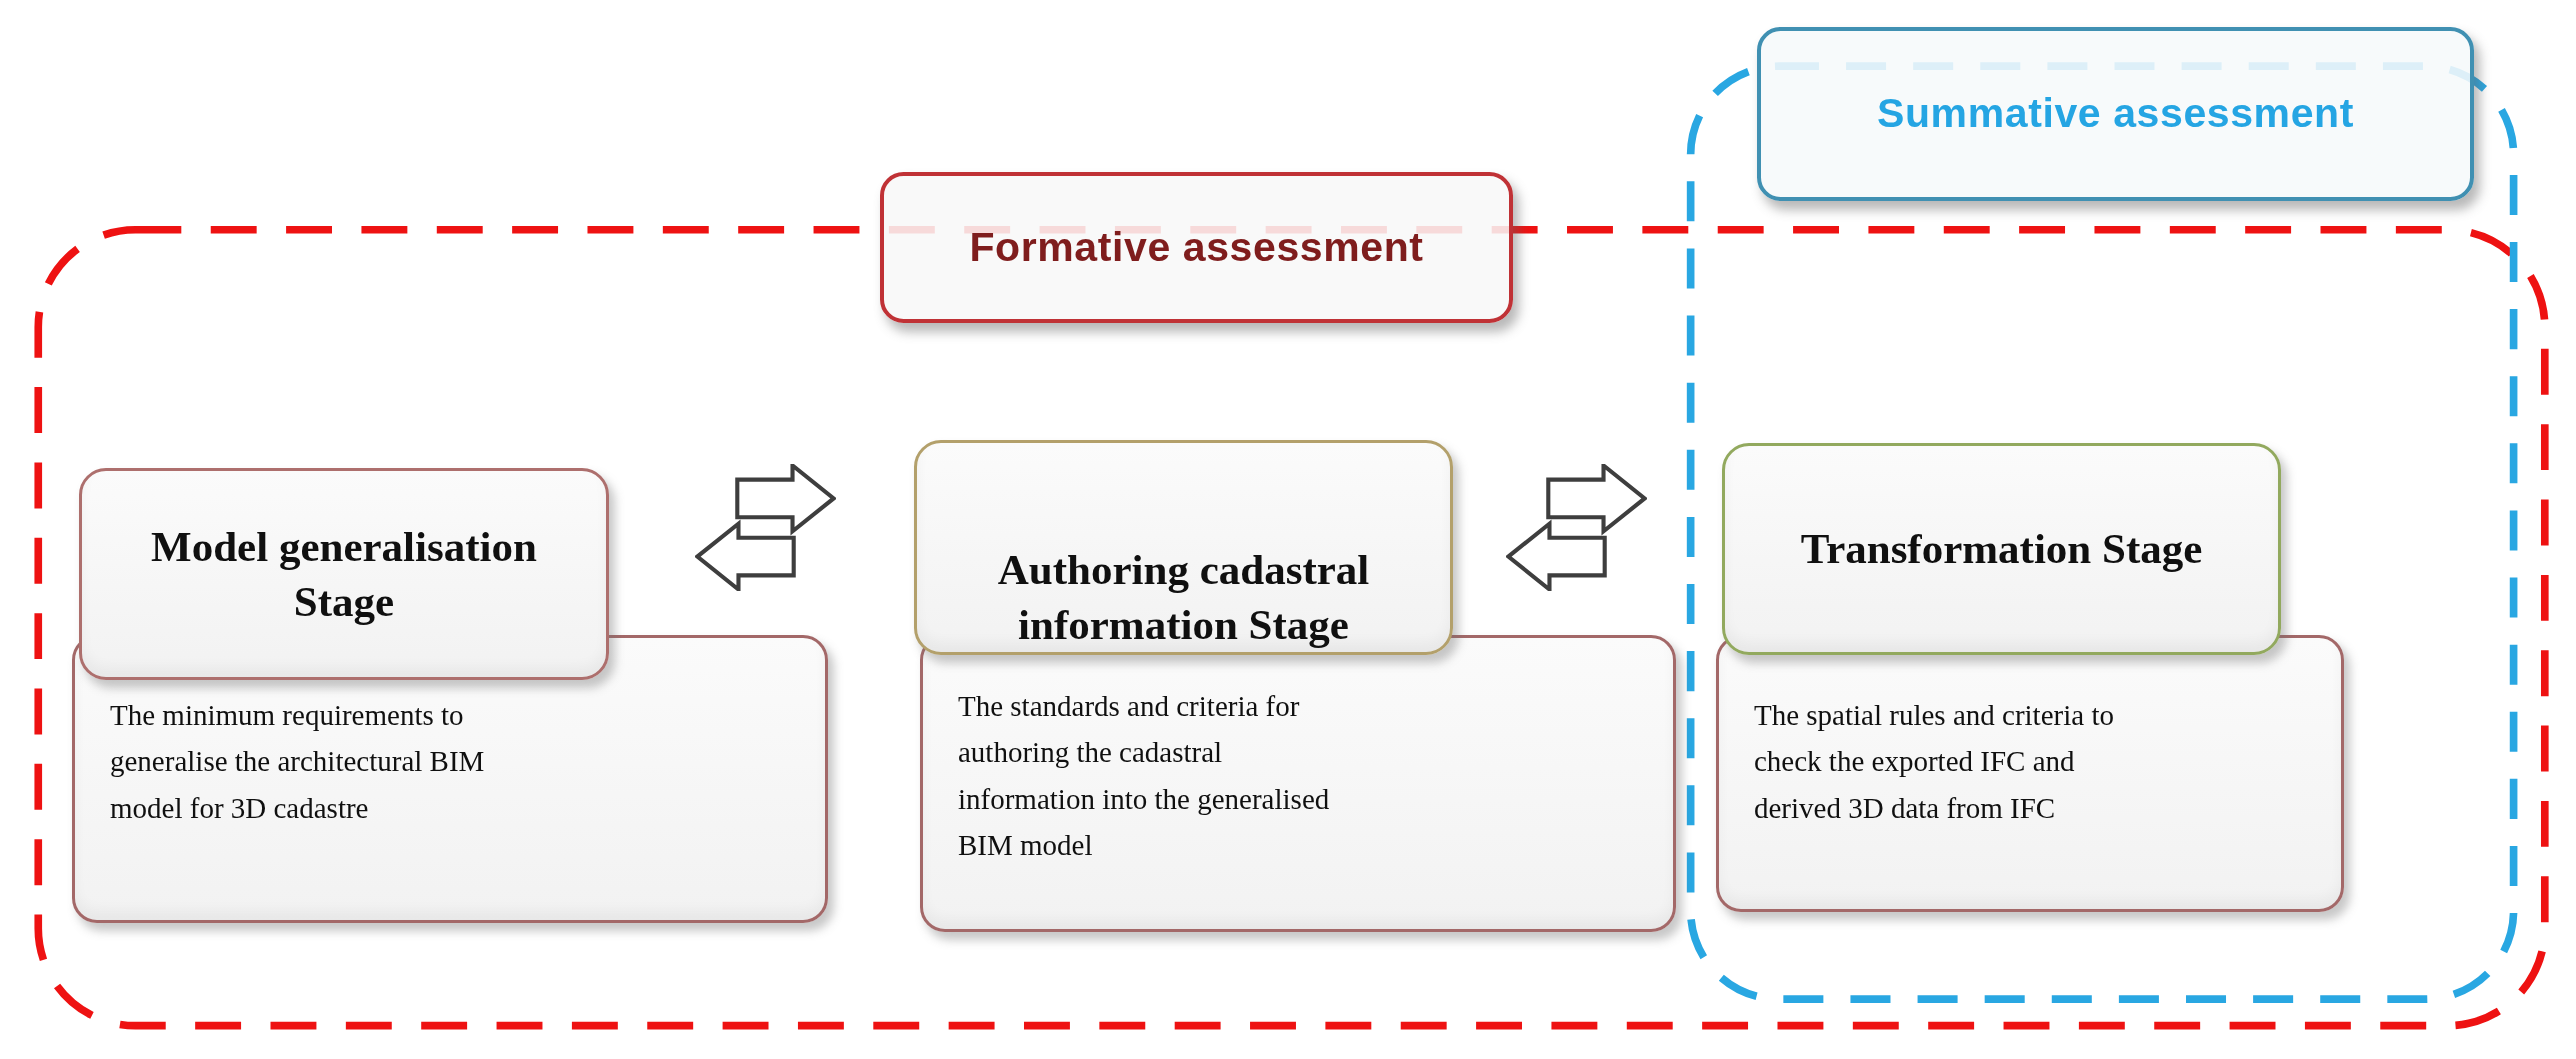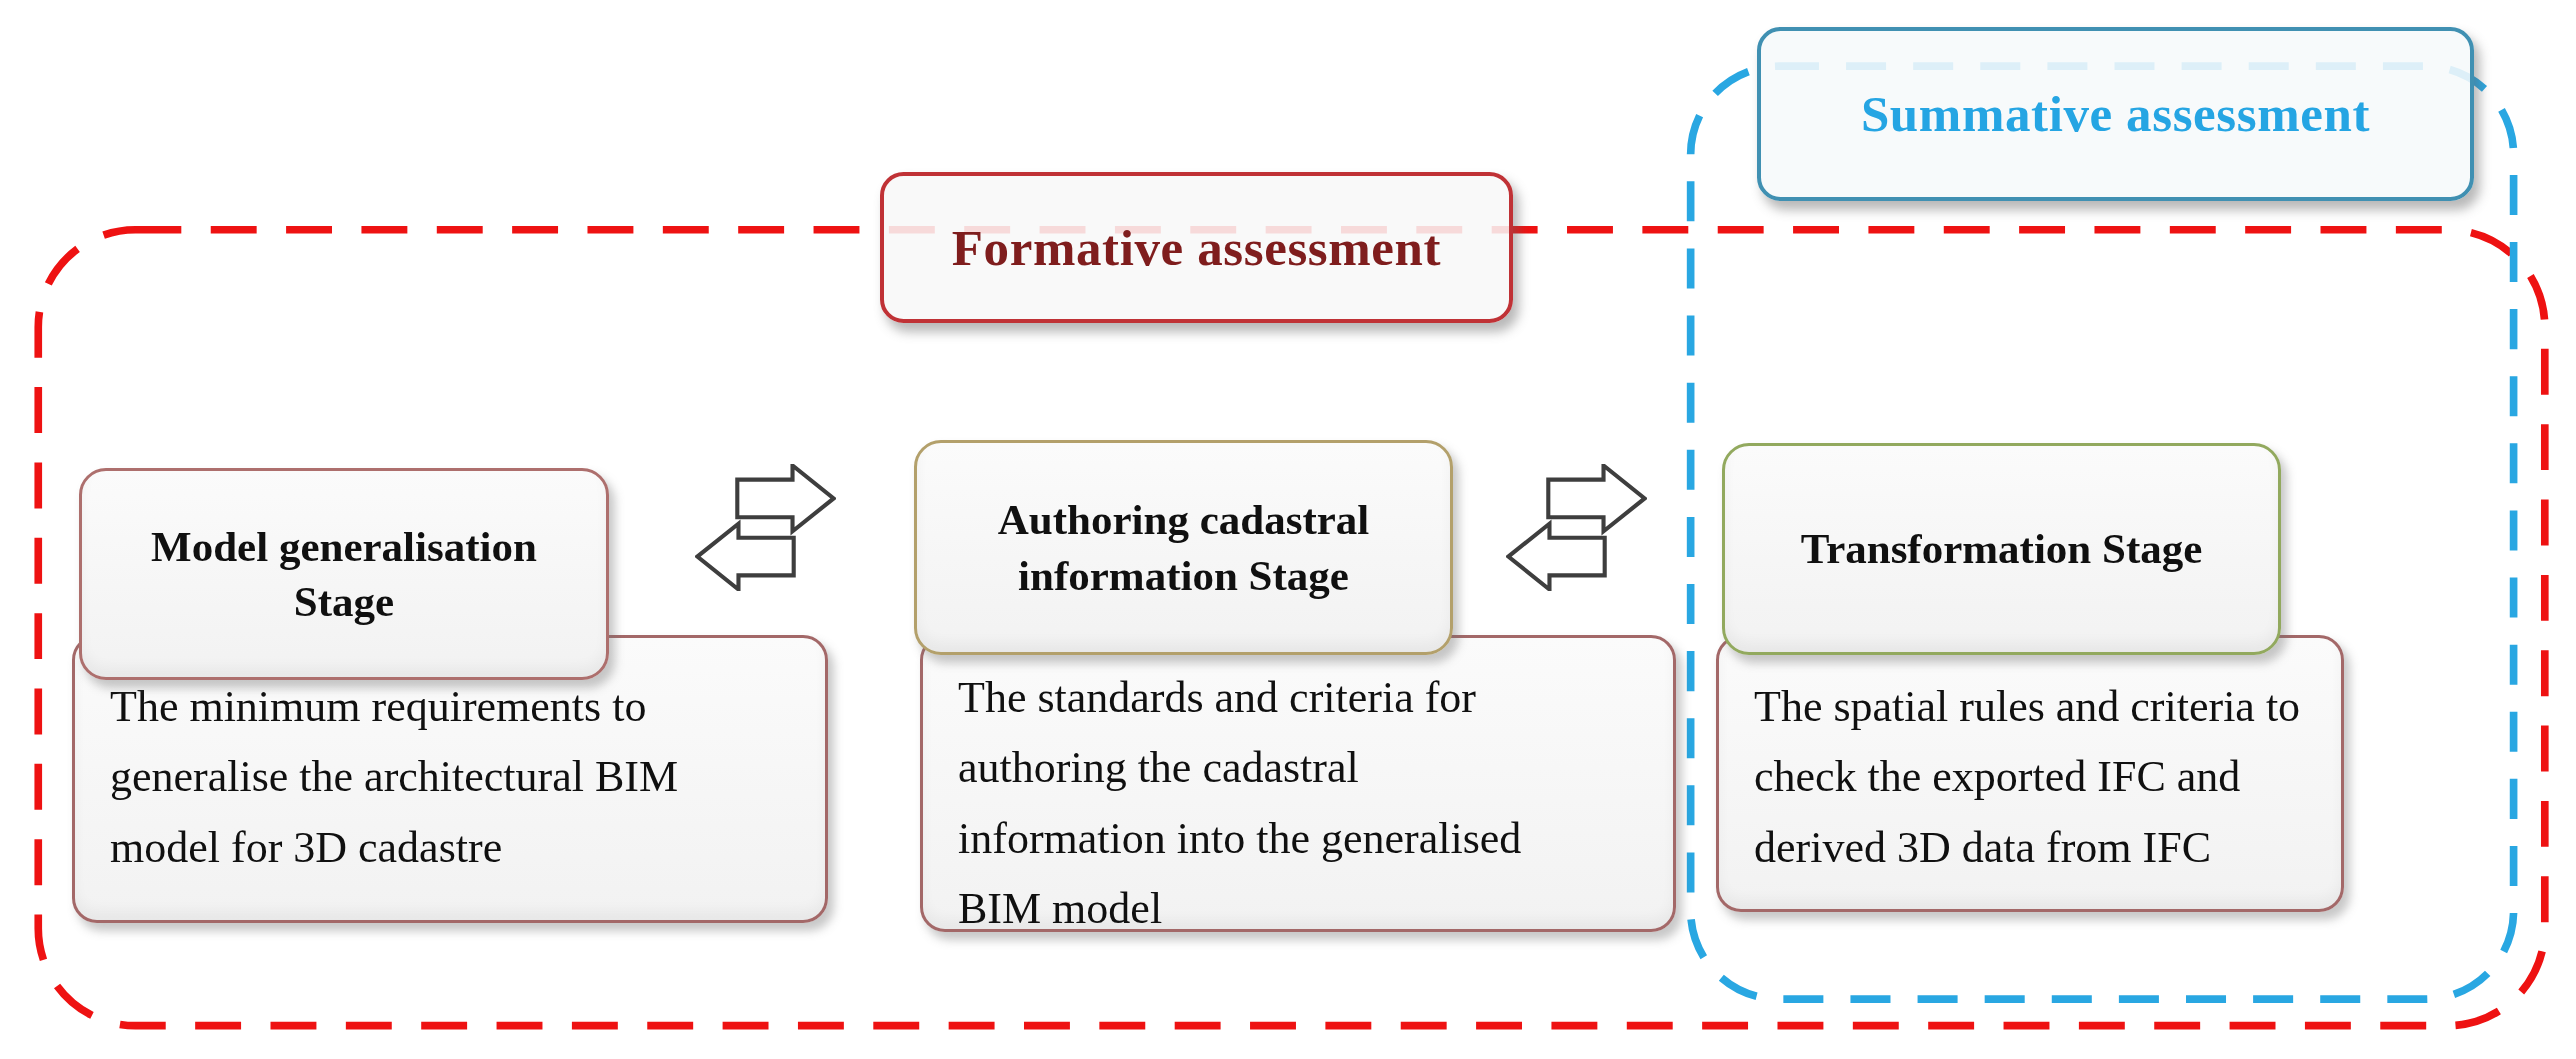--- a/index.html
+++ b/index.html
@@ -6,31 +6,31 @@
   body{width:2576px;height:1060px;position:relative;overflow:hidden;
        font-family:"Liberation Sans","DejaVu Sans",sans-serif;}
   #canvas{position:absolute;left:0;top:0;width:2576px;height:1060px;background:#ffffff;}
   #frame-svg{position:absolute;left:0;top:0;z-index:1;}
   .box{position:absolute;background:linear-gradient(#fbfbfb,#f2f2f2);
        box-shadow:5.3px 7.7px 9.4px rgba(110,110,110,.38), inset 0 -9.4px 13px rgba(0,0,0,.045);}
   .desc-box{z-index:2;border:3.5px solid #a36868;border-radius:25px;}
   .head-box{z-index:3;border:3.5px solid;border-radius:27px;display:flex;align-items:center;justify-content:center;text-align:center;}
   .head-text{font-family:"Liberation Serif","DejaVu Serif",serif;font-weight:bold;
              font-size:43px;line-height:1.28;color:#101010;white-space:pre-line;}
-  .desc-text{font-family:"Liberation Serif","DejaVu Serif",serif;font-size:44px;line-height:1.6;
-             color:#101010;white-space:pre-line;display:block;}
+  .desc-text{font-family:"Liberation Serif","DejaVu Serif",serif;font-size:29px;line-height:1.6;
+             color:#101010;white-space:pre-line;display:block;margin-top:20px;}
   .arrow-wrap{position:absolute;z-index:3;}
   .tag{position:absolute;z-index:4;display:flex;align-items:center;justify-content:center;
        border:4.1px solid;border-radius:23.5px;
        box-shadow:5.9px 8.2px 10.6px rgba(100,100,100,.45);}
-  .tag-text{font-weight:bold;font-size:51px;letter-spacing:0.6px;font-family:Liberation Serif, serif;}
+  .tag-text{font-weight:bold;font-size:41px;letter-spacing:0.6px;}
   #formative-tag{left:880px;top:172px;width:625px;height:143px;background:rgba(248,248,248,.87);}
   #summative-tag{left:1757px;top:26.5px;width:709px;height:166px;background:rgba(246,249,250,.88);}
   #stage1-head{left:79px;top:468px;width:524px;height:206px;}
-  #stage2-head{left:914px;top:440px;width:533px;height:209px;}
+  #stage2-head{left:914px;top:440px;width:533px;height:209px;align-items:flex-end;}
   #stage3-head{left:1722px;top:443px;width:553px;height:206px;}
   #stage1-desc{left:72px;top:635px;width:756px;height:288px;padding:34px 23.5px 0 35px;box-sizing:border-box;}
   #stage2-desc{left:920px;top:635px;width:756px;height:297px;padding:25px 23.5px 0 35px;box-sizing:border-box;}
   #stage3-desc{left:1716px;top:635px;width:628px;height:277px;padding:34px 23.5px 0 35px;box-sizing:border-box;}
   #arrow-1{left:695px;top:464px;}
   #arrow-2{left:1506px;top:464px;}
 </style>
 </head>
 <body>
 

